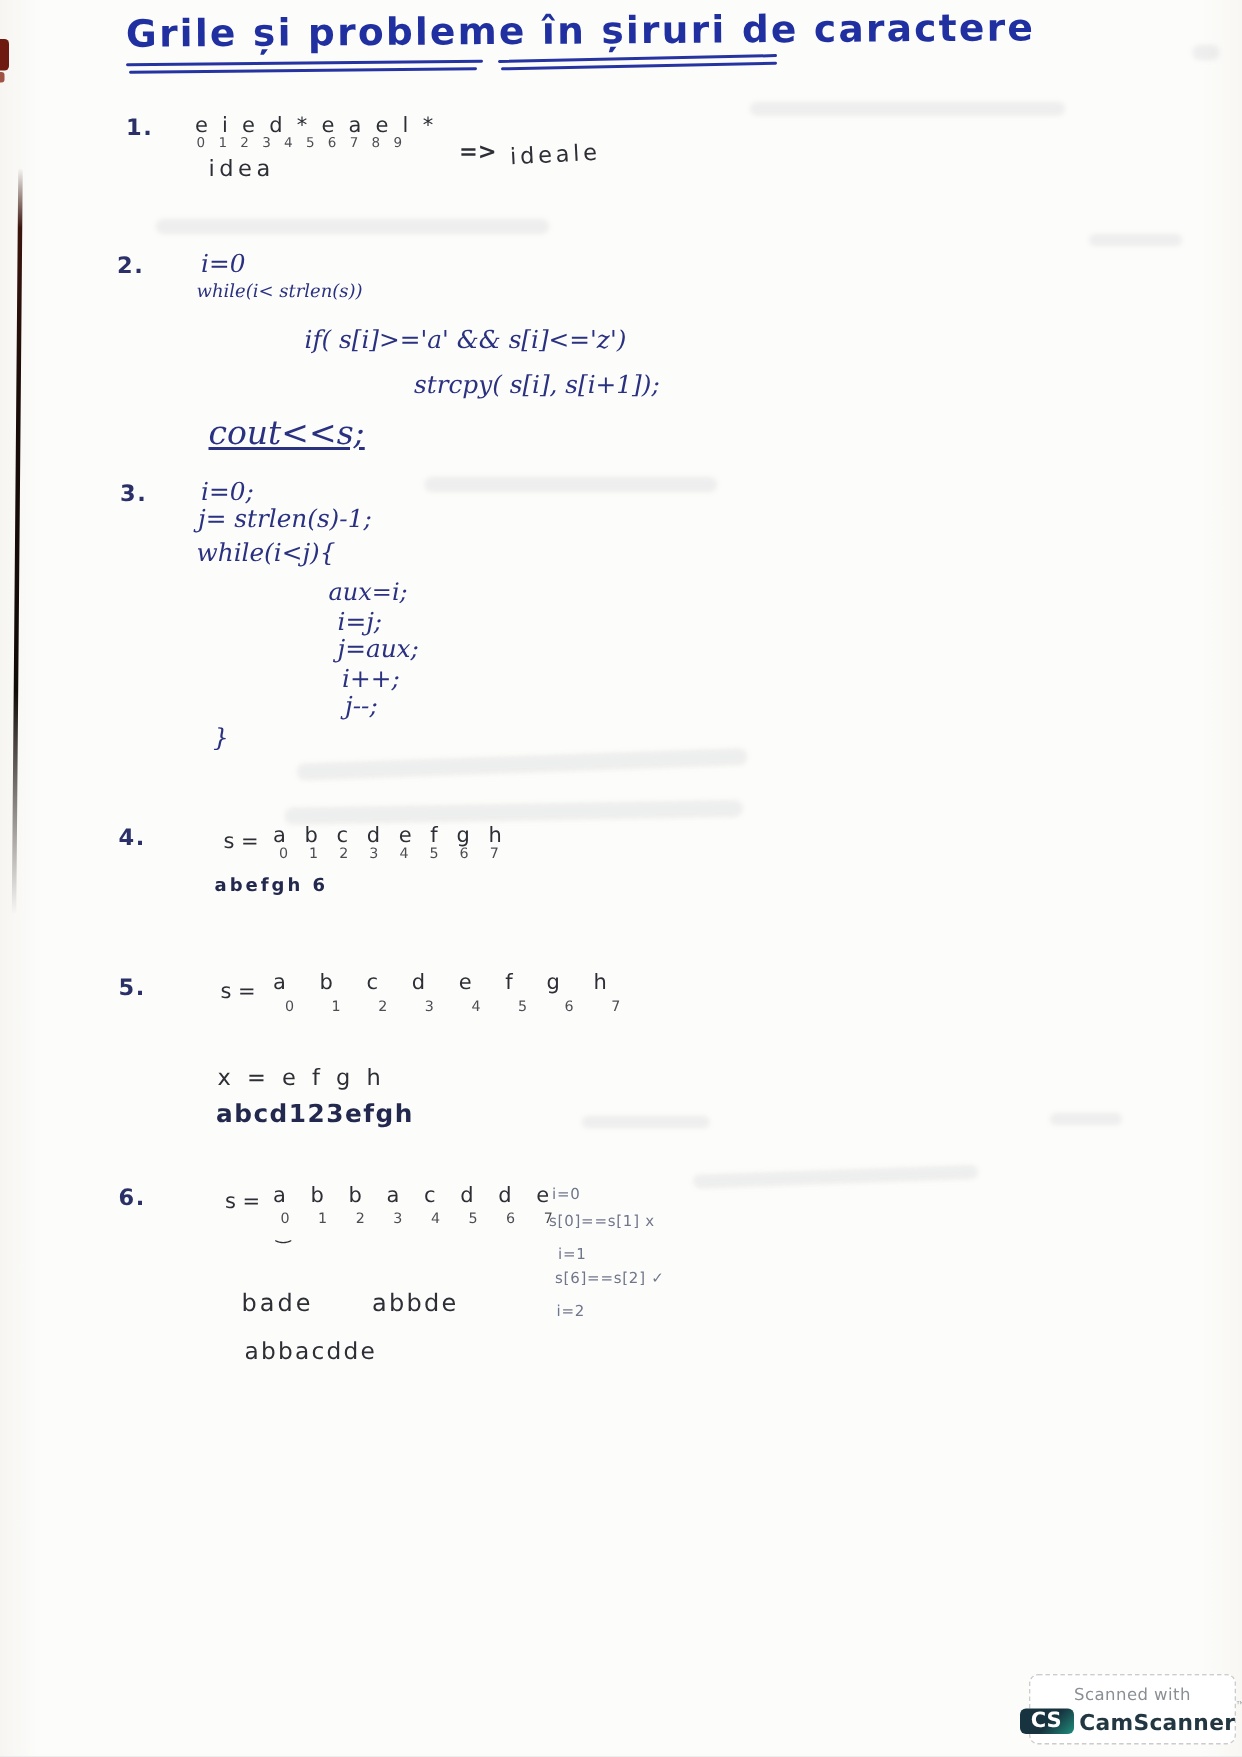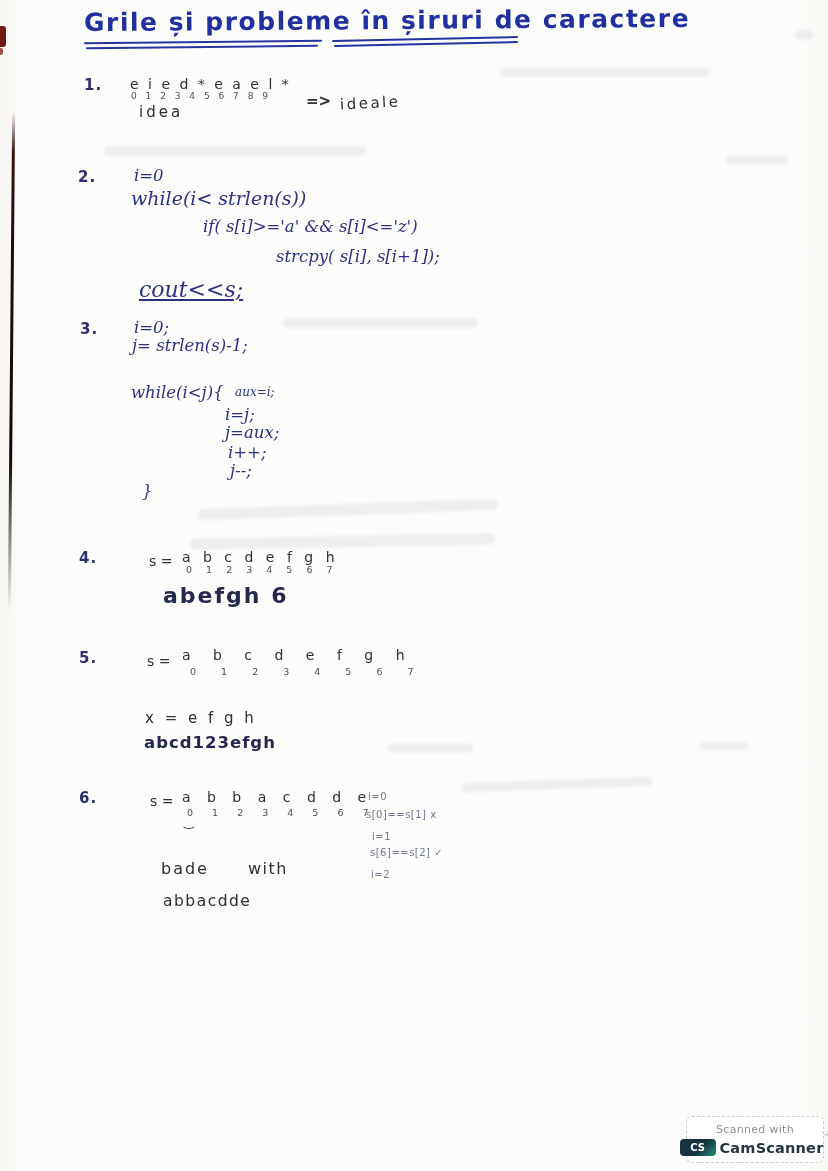--- a/index.html
+++ b/index.html
@@ -54,21 +54,21 @@
     position:absolute;left:686px;top:1116px;width:138px;height:47px;
     background:#ffffff;border:1.5px dashed #cccccc;border-radius:6px;
     display:flex;flex-direction:column;align-items:center;justify-content:center;gap:2px;
     box-sizing:border-box;
   }
   .badge-line1{font-size:11px;color:#8a8f94;letter-spacing:0.3px;}
   .badge-line2{display:flex;align-items:center;gap:4px;}
   .cs-logo{
     width:36px;height:17px;border-radius:4px;
     background:linear-gradient(135deg,#17333f 55%,#1f8f7d 100%);
-    color:#ffffff;font-size:10px;font-weight:bold;
+    color:#ffffff;font-size:14px;font-weight:bold;
     display:flex;align-items:center;justify-content:center;
   }
   .cs-name{font-size:14.5px;font-weight:bold;color:#223742;letter-spacing:0.2px;}
   .cs-tm{font-size:7px;color:#9aa0a6;vertical-align:top;position:relative;top:-5px;}
 </style>
 </head>
 <body>
 
 <div id="page">
 
@@ -95,56 +95,56 @@
 
   <div class="abs item-num" style="left:84px;top:76px;">1.</div>
   <div class="abs pencil" style="left:130px;top:76px;font-size:14px;letter-spacing:2.5px;">e i e d * e a e l *</div>
   <div class="abs pencil idx" style="left:131px;top:91px;font-size:9px;letter-spacing:3px;">0 1 2 3 4 5 6 7 8 9</div>
   <div class="abs pencil" style="left:139px;top:103px;font-size:15px;letter-spacing:3px;text-align:right;">idea</div>
   <div class="abs pencil" style="left:306px;top:92px;font-size:15px;font-weight:bold;">=&gt;</div>
   <div class="abs pencil" style="left:340px;top:94px;font-size:15px;letter-spacing:2.5px;transform:rotate(-3deg);">ideale</div>
 
   <div class="abs item-num" style="left:78px;top:168px;">2.</div>
   <div class="abs ink" style="left:134px;top:166px;font-size:16.5px;">i=0</div>
-  <div class="abs ink" style="left:131px;top:187px;font-size:19px;">while(i&lt; strlen(s))</div>
+  <div class="abs ink" style="left:131px;top:187px;font-size:12px;">while(i&lt; strlen(s))</div>
   <div class="abs ink" style="left:203px;top:217px;font-size:16.5px;">if( s[i]&gt;='a' &amp;&amp; s[i]&lt;='z')</div>
   <div class="abs ink" style="left:276px;top:247px;font-size:16.5px;">strcpy( s[i], s[i+1]);</div>
   <div class="abs ink" style="left:139px;top:277px;font-size:22px;text-decoration:underline;">cout&lt;&lt;s;</div>
 
   <div class="abs item-num" style="left:80px;top:320px;">3.</div>
   <div class="abs ink" style="left:134px;top:318px;font-size:16.5px;">i=0;</div>
   <div class="abs ink" style="left:132px;top:336px;font-size:16.5px;">j= strlen(s)-1;</div>
-  <div class="abs ink" style="left:131px;top:359px;font-size:16.5px;margin-top:24px;">while(i&lt;j){</div>
-  <div class="abs ink" style="left:235px;top:385px;font-size:12px;">aux=i;</div>
+  <div class="abs ink" style="left:131px;top:359px;font-size:16.5px;">while(i&lt;j){</div>
+  <div class="abs ink" style="left:219px;top:385px;font-size:16px;">aux=i;</div>
   <div class="abs ink" style="left:225px;top:405px;font-size:16.5px;">i=j;</div>
   <div class="abs ink" style="left:225px;top:423px;font-size:16.5px;">j=aux;</div>
   <div class="abs ink" style="left:228px;top:443px;font-size:16.5px;">i++;</div>
   <div class="abs ink" style="left:230px;top:461px;font-size:16.5px;">j--;</div>
   <div class="abs ink" style="left:142px;top:482px;font-size:16.5px;">}</div>
 
   <div class="abs item-num" style="left:79px;top:549px;">4.</div>
   <div class="abs pencil" style="left:149px;top:553px;font-size:14px;">s =</div>
   <div class="abs pencil" style="left:182px;top:549px;font-size:14px;letter-spacing:4px;">a b c d e f g h</div>
   <div class="abs pencil idx" style="left:186px;top:564px;font-size:9.5px;letter-spacing:5.5px;">0 1 2 3 4 5 6 7</div>
-  <div class="abs navy" style="left:143px;top:583px;font-size:22px;letter-spacing:2px;margin-left:20px;">abefgh 6</div>
+  <div class="abs navy" style="left:143px;top:583px;font-size:12px;letter-spacing:2px;">abefgh 6</div>
 
   <div class="abs item-num" style="left:79px;top:649px;">5.</div>
   <div class="abs pencil" style="left:147px;top:653px;font-size:14px;">s =</div>
   <div class="abs pencil" style="left:182px;top:647px;font-size:14px;letter-spacing:9px;">a b c d e f g h</div>
   <div class="abs pencil idx" style="left:190px;top:666px;font-size:9.5px;letter-spacing:11px;">0 1 2 3 4 5 6 7</div>
   <div class="abs pencil" style="left:145px;top:709px;font-size:15px;letter-spacing:3px;">x = e f g h</div>
   <div class="abs navy" style="left:144px;top:733px;font-size:16.5px;letter-spacing:1px;">abcd123efgh</div>
 
   <div class="abs item-num" style="left:79px;top:789px;">6.</div>
   <div class="abs pencil" style="left:150px;top:793px;font-size:14px;">s =</div>
   <div class="abs pencil" style="left:182px;top:789px;font-size:14px;letter-spacing:6px;">a b b a c d d e</div>
   <div class="abs pencil idx" style="left:187px;top:807px;font-size:9.5px;letter-spacing:8px;">0 1 2 3 4 5 6 7</div>
   <div class="abs pencil" style="left:184px;top:815px;font-size:12px;">‿</div>
   <div class="abs pencil" style="left:161px;top:859px;font-size:16px;letter-spacing:2px;">bade</div>
-  <div class="abs pencil" style="left:248px;top:859px;font-size:16px;letter-spacing:1.5px;">with</div>
+  <div class="abs pencil" style="left:248px;top:859px;font-size:16px;letter-spacing:1.5px;">abbde</div>
   <div class="abs pencil" style="left:163px;top:892px;font-size:15.5px;letter-spacing:1.5px;">abbacdde</div>
   <div class="abs note" style="left:368px;top:791px;">i=0</div>
   <div class="abs note" style="left:366px;top:809px;">s[0]==s[1] x</div>
   <div class="abs note" style="left:372px;top:831px;">i=1</div>
   <div class="abs note" style="left:370px;top:847px;">s[6]==s[2] ✓</div>
   <div class="abs note" style="left:371px;top:869px;">i=2</div>
 
   <div class="badge">
     <div class="badge-line1">Scanned with</div>
     <div class="badge-line2">

